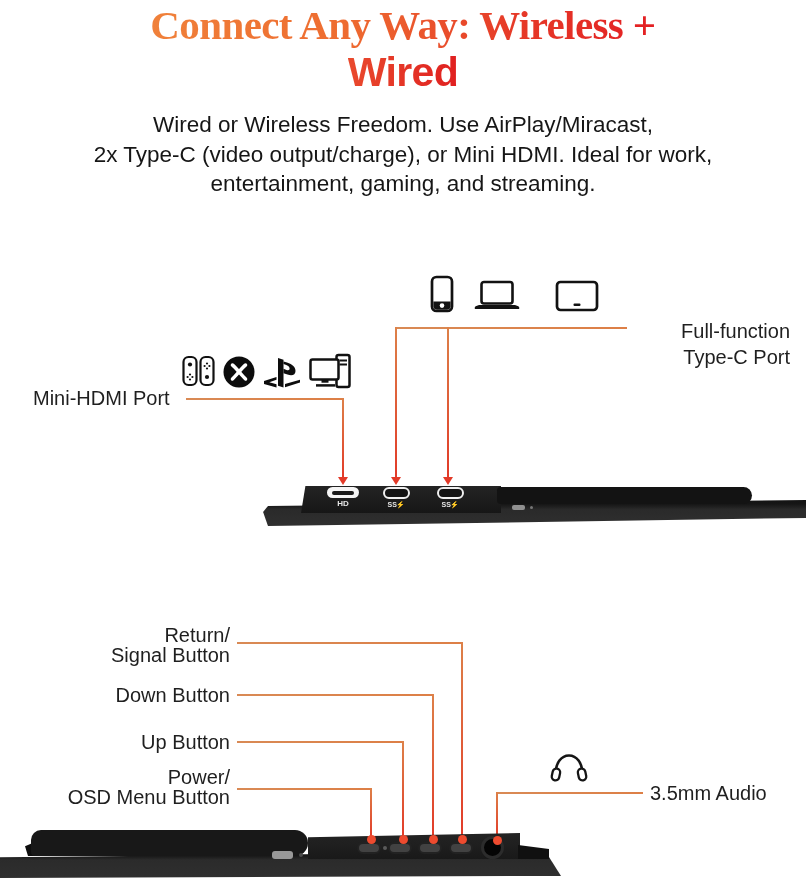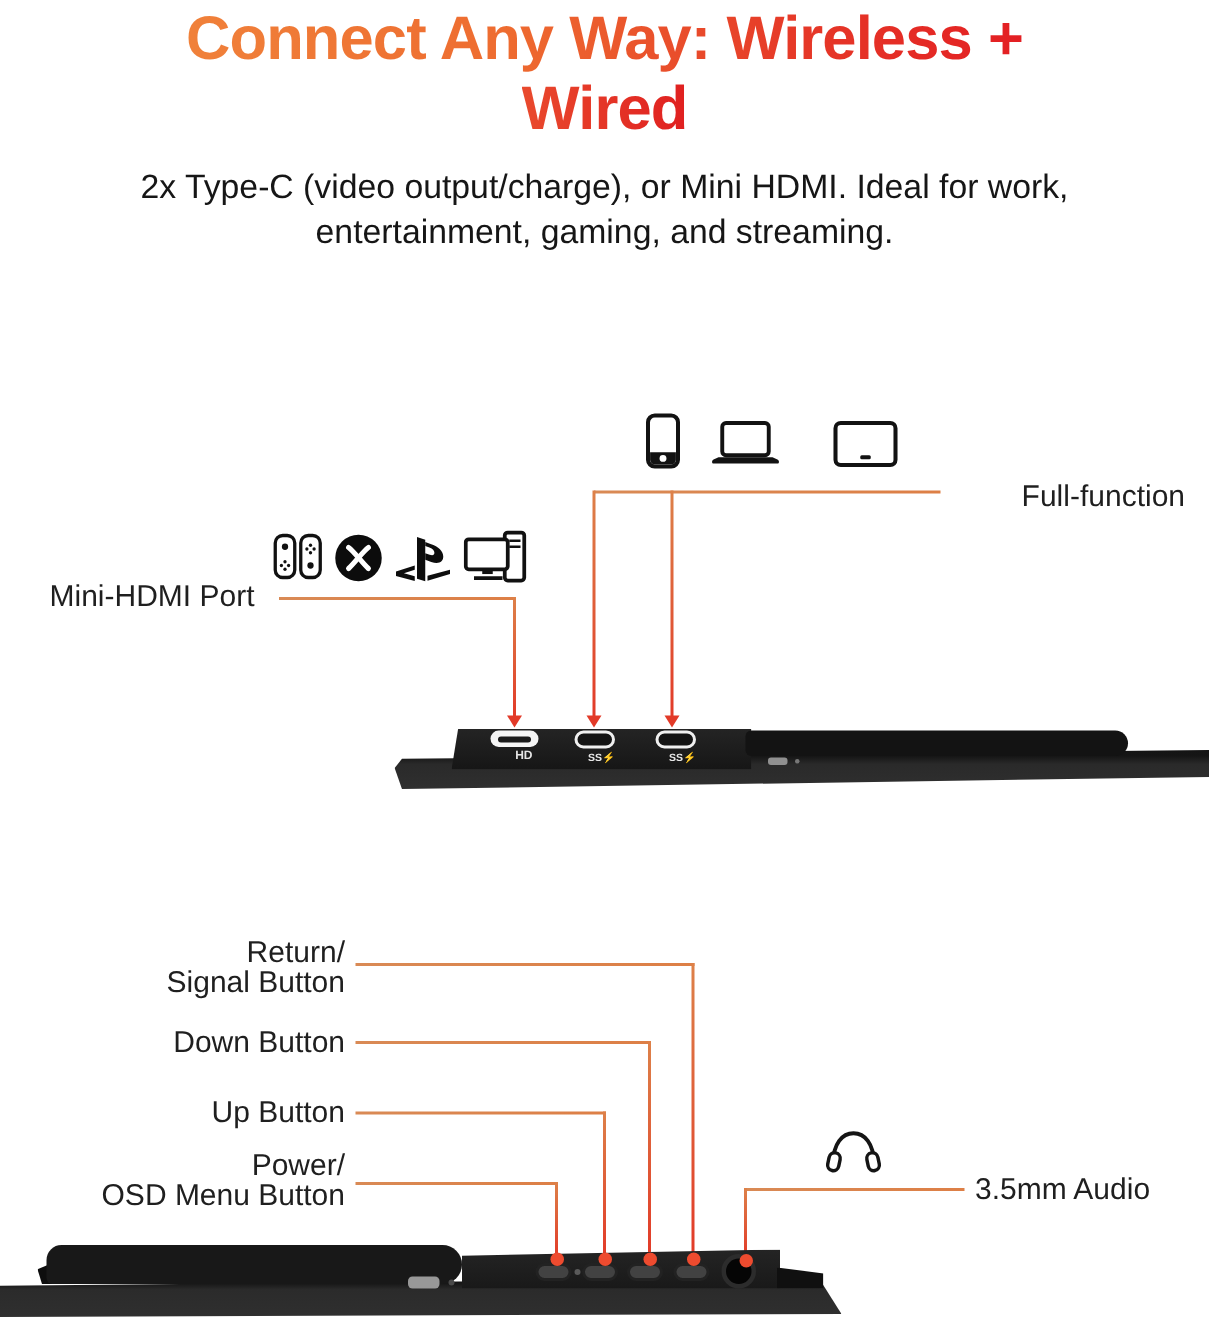--- a/index.html
+++ b/index.html
@@ -2,54 +2,55 @@
 <html><head>
 <meta charset="utf-8">
 <style>
   html,body{margin:0;padding:0;background:#fff;}
   #canvas{position:relative;width:806px;height:879px;background:#ffffff;overflow:hidden;
           font-family:"Liberation Sans",sans-serif;margin:0 auto;}
   
   .title{position:absolute;top:2px;left:0;width:806px;text-align:center;
          font-size:41px;font-weight:800;line-height:47px;letter-spacing:-0.6px;}
   .grad1{background:linear-gradient(90deg,#f0813a 0%,#ee6c30 38%,#e63a28 72%,#e31f23 100%);
-         -webkit-background-clip:text;background-clip:text;color:transparent;display:inline-block;}
+         -webkit-background-clip:text;background-clip:text;color:transparent;display:inline-block;font-family:Liberation Serif, serif;}
   .grad2{background:linear-gradient(90deg,#e94a2d 0%,#e02020 100%);
          -webkit-background-clip:text;background-clip:text;color:transparent;display:inline-block;}
   .subtitle{position:absolute;top:110px;left:0;width:806px;text-align:center;
             font-size:22.5px;line-height:29.5px;color:#161616;}
   
   .lbl{position:absolute;font-size:20px;line-height:20.5px;color:#1f1f1f;white-space:nowrap;}
   .lbl.r{text-align:right;}
   .lbl.c{text-align:right;white-space:normal;}
   
   .hline{position:absolute;height:2px;background:linear-gradient(90deg,#d98a55,#dd7f46);}
   .vline{position:absolute;width:2px;background:linear-gradient(180deg,#dd8149,#e23a28);}
   .arrow{position:absolute;width:0;height:0;border-left:5px solid transparent;
          border-right:5px solid transparent;border-top:8px solid #e23a28;}
   .enddot{position:absolute;width:9px;height:9px;border-radius:50%;background:#ee4b2f;z-index:9;}
   
   .part{position:absolute;}
   .port-pill{position:absolute;box-sizing:border-box;border-radius:6px;}
-  .port-label{position:absolute;color:#e6e6e6;font-weight:bold;text-align:right;white-space:nowrap;}
+  .port-label{position:absolute;color:#e6e6e6;font-weight:bold;text-align:center;white-space:nowrap;}
   .btn-pill{position:absolute;width:24px;height:12px;border-radius:6px;background:#424242;
             border:2px solid #222;box-sizing:border-box;z-index:5;}
   svg{display:block;}
 </style>
 </head>
 <body>
 
 <div id="canvas">
 
   <h1 class="title" style="margin:0;">
     <span class="grad1">Connect Any Way: Wireless +</span><br>
     <span class="grad2">Wired</span>
   </h1>
 
   <div class="subtitle">
+    <div>Wired or Wireless Freedom. Use AirPlay/Miracast,</div>
     <div>2x Type-C (video output/charge), or Mini HDMI. Ideal for work,</div>
     <div>entertainment, gaming, and streaming.</div>
   </div>
 
   <div class="part" style="left:430px;top:275px;">
     <svg width="24" height="38" viewBox="0 0 24 38">
       <rect x="2" y="2" width="20" height="34" rx="4.5" fill="#fff" stroke="#121212" stroke-width="2.7"></rect>
       <path d="M3.4 26.5 L20.6 26.5 L20.6 31.2 C20.6 33.9 18.6 34.7 17 34.7 L7 34.7 C5.4 34.7 3.4 33.9 3.4 31.2 Z" fill="#121212"></path>
       <circle cx="12" cy="30.6" r="2.3" fill="#fff"></circle>
     </svg>
@@ -103,20 +104,21 @@
       <rect x="27.5" y="2" width="13" height="32" rx="2" fill="#fff" stroke="#111" stroke-width="2.5"></rect>
       <path d="M30.5 7.5 H38 M30.5 11.5 H38" stroke="#111" stroke-width="1.8"></path>
       <rect x="1.5" y="6.5" width="28" height="20" rx="2" fill="#fff" stroke="#111" stroke-width="2.5"></rect>
       <rect x="12.5" y="26.5" width="7" height="3.2" fill="#111"></rect>
       <path d="M7 32.4 H26" stroke="#111" stroke-width="2.5"></path>
     </svg>
   </div>
 
   <div class="lbl c" style="left:630px;top:317.5px;width:160px;line-height:26px;">
     <div>Full-function</div>
+    <div>Type-C Port</div>
   </div>
   <div class="hline" style="left:396px;top:327px;width:231px;"></div>
   <div class="vline" style="left:395px;top:327px;height:151px;"></div>
   <div class="vline" style="left:447px;top:327px;height:151px;"></div>
   <div class="arrow" style="left:391px;top:477px;"></div>
   <div class="arrow" style="left:443px;top:477px;"></div>
 
   <div class="lbl" style="left:33px;top:388px;text-align:center;">Mini-HDMI Port</div>
   <div class="hline" style="left:186px;top:398px;width:158px;"></div>
   <div class="vline" style="left:342px;top:398px;height:80px;"></div>

